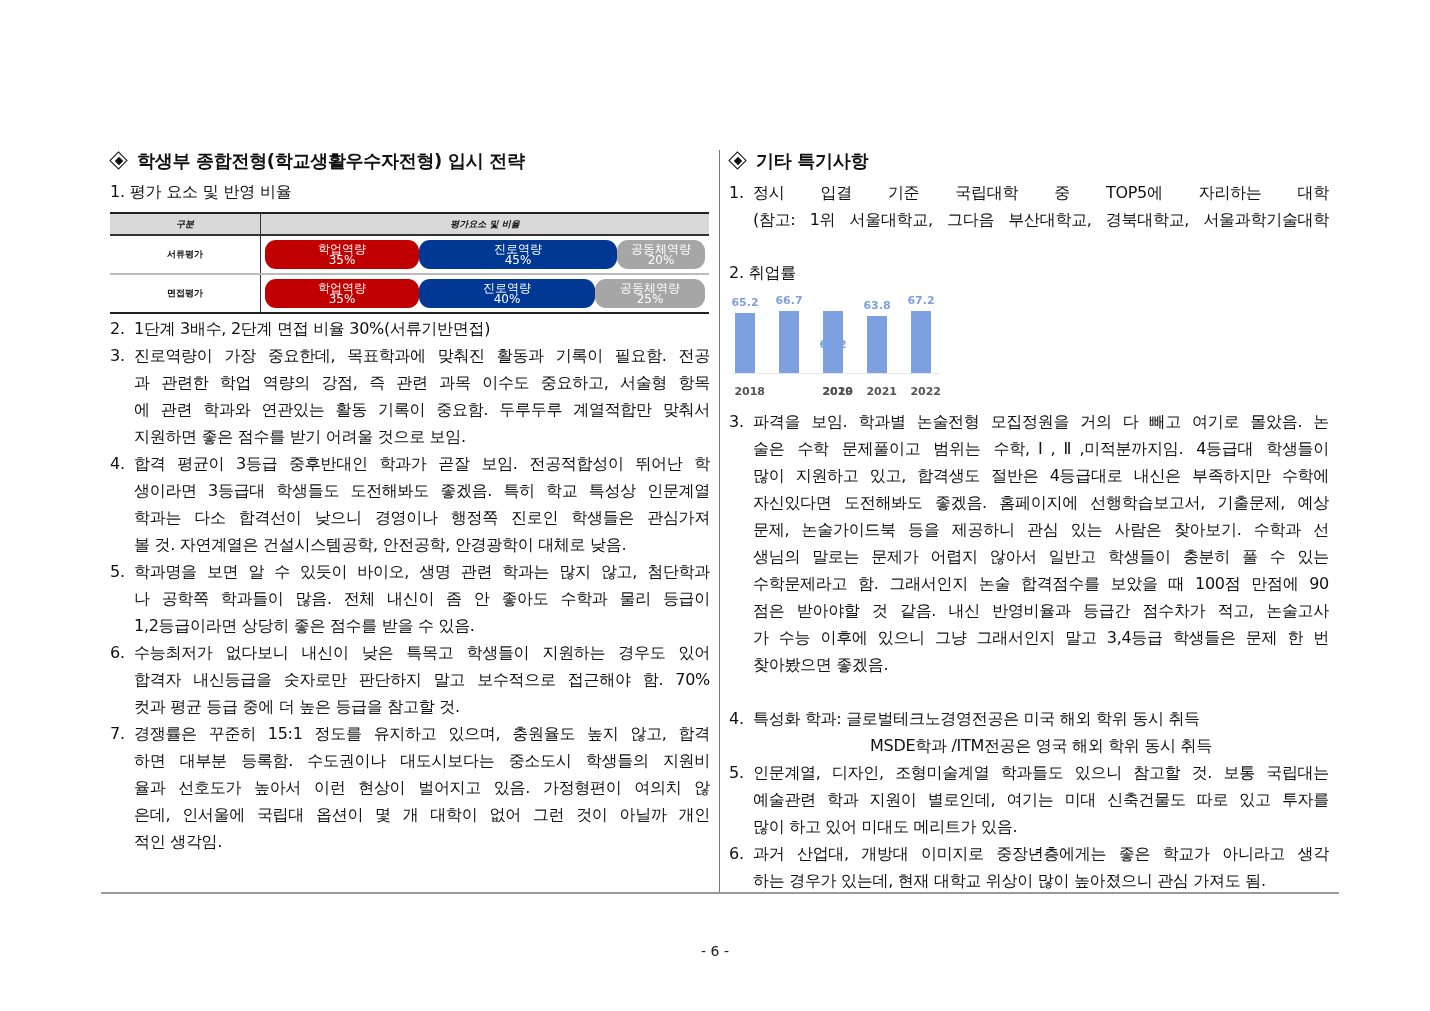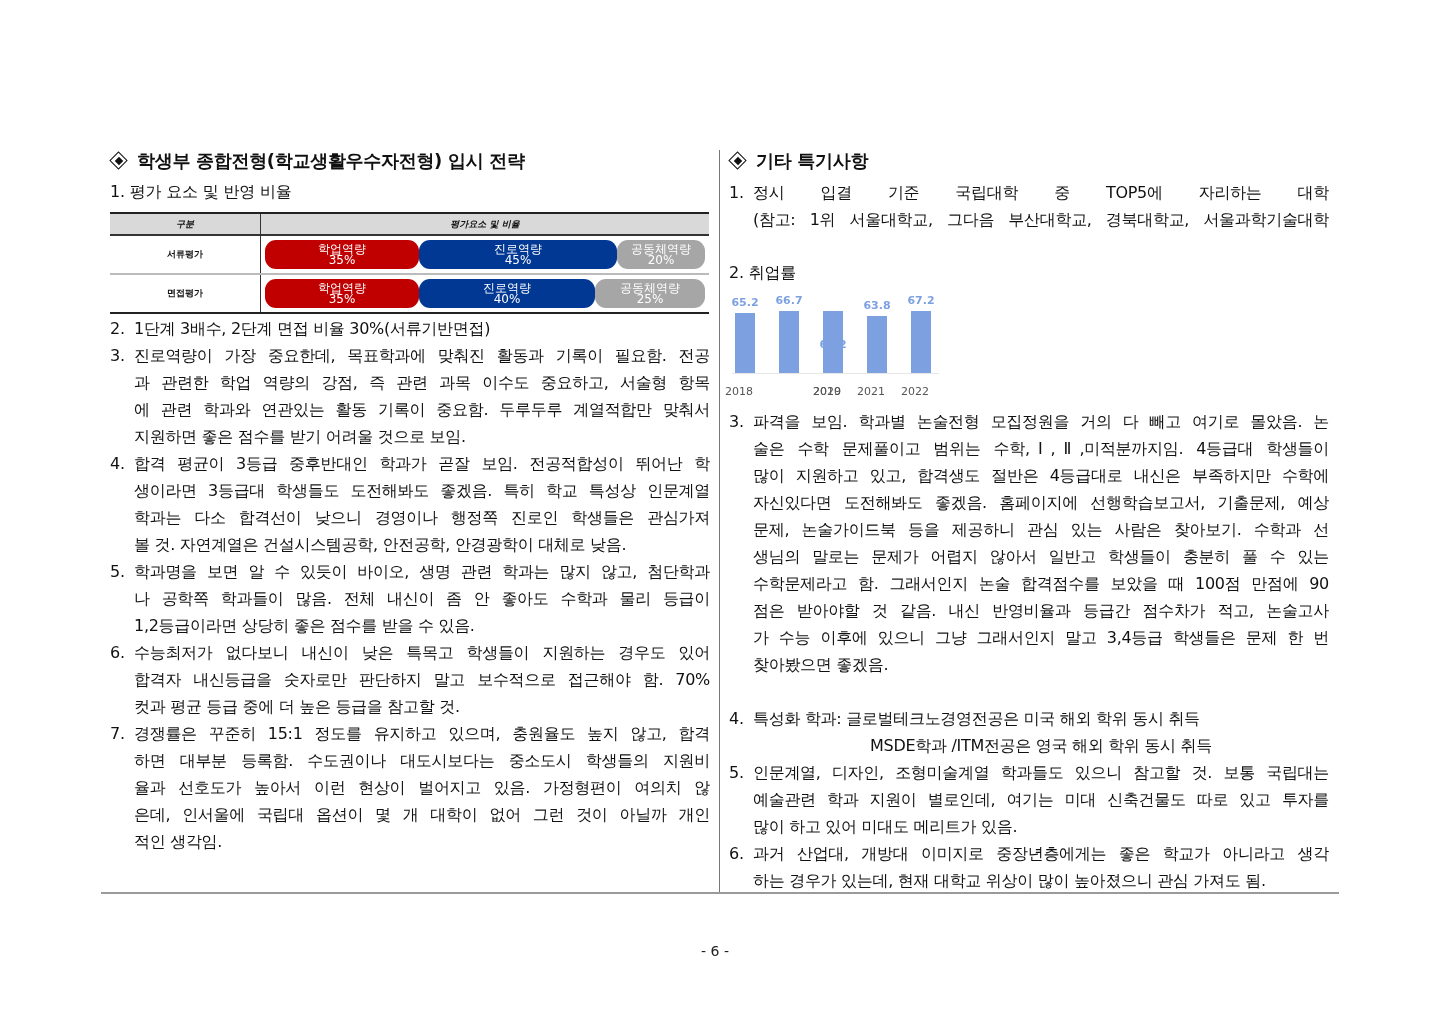--- a/index.html
+++ b/index.html
@@ -27,21 +27,21 @@
   .eval-table .row + .row { border-top:2px solid #bbb; }
   .eval-table .row .c1 { display:flex; align-items:center; justify-content:center; }
   .eval-table .row .c2 { display:flex; align-items:center; padding:0 4px 0 4px; }
   .bar { display:flex; width:100%; height:29px; }
   .seg { display:flex; flex-direction:column; align-items:center; justify-content:center; color:#fff; font-size:12px; font-weight:normal; line-height:11px;border-radius:11px; }
   
   .chart { position:absolute; left:728px; top:290px; width:215px; height:115px; }
   .chart .baseline { position:absolute; left:4px; right:4px; top:83px; height:1px; background:#e6e6e6; }
   .chart .bar-item { position:absolute; width:20px; background:#7da1e0; }
   .chart .val { position:absolute; width:40px; text-align:center; font-size:11px; font-weight:bold; color:#7da1e0; }
-  .chart .yr { position:absolute; width:40px; text-align:left; font-size:11px; color:#555; top:95px; }
+  .chart .yr { position:absolute; width:40px; text-align:right; font-size:11px; color:#555; top:95px;font-weight:bold; }
   .page-num { position:absolute; left:0; width:1430px; top:943px; text-align:center; font-size:14px; color:#222; }
 </style>
 </head>
 <body>
 
 <div class="divider-v"></div>
 <div class="rule-bottom"></div>
 
 <div class="section-title" style="left:110px; top:149px;">
   <span class="dia"></span><span>학생부 종합전형(학교생활우수자전형) 입시 전략</span>

